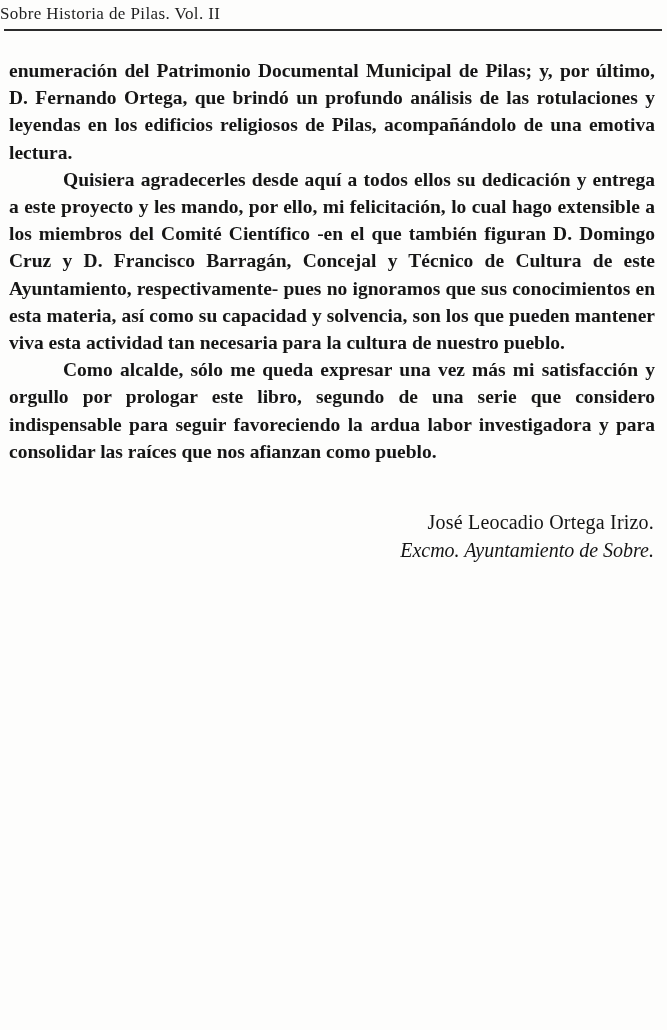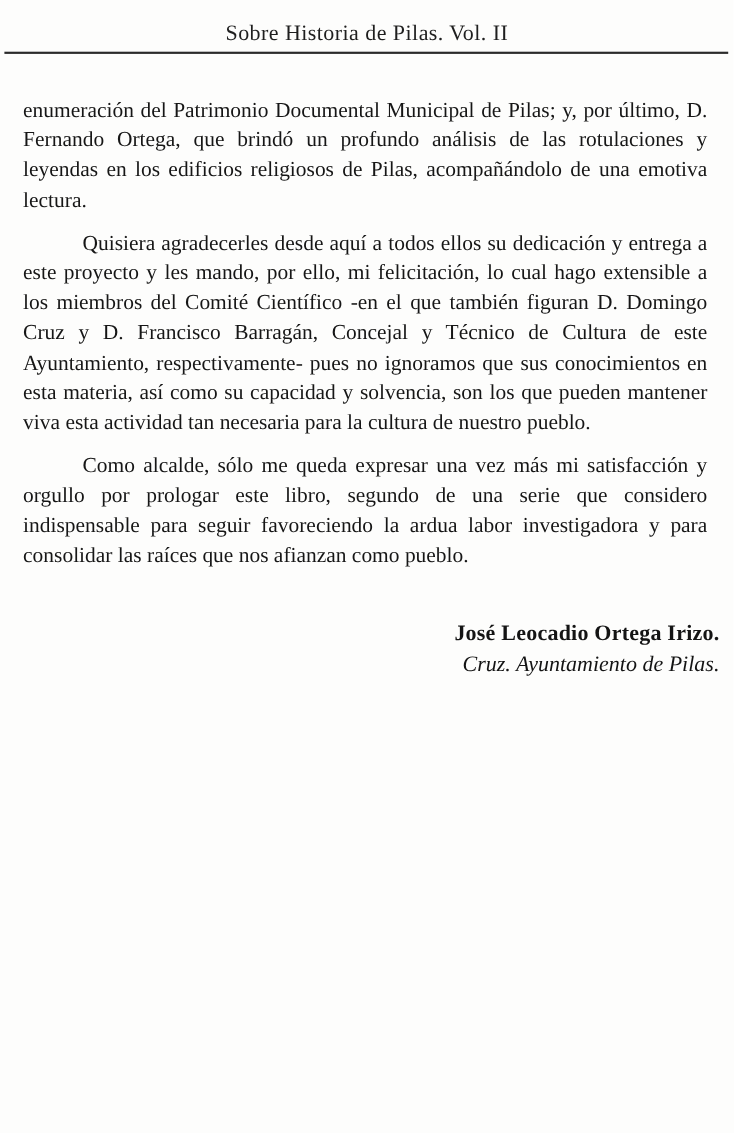--- a/index.html
+++ b/index.html
@@ -13,55 +13,55 @@
     width: 667px;
     height: 1030px;
     margin: 0 auto;
     background: #fdfdfc;
     color: #1c1c1c;
     font-family: "Liberation Serif", "DejaVu Serif", serif;
     box-sizing: border-box;
     overflow: hidden;
   }
   .running-header {
-    padding-top: 19px;
-    text-align: center;
-    font-size: 20px;
+    padding-top: 4px;
+    font-size: 17px;
     letter-spacing: 0.4px;
     color: #1f1f1f;
   }
   .header-rule {
     border: none;
     border-top: 2px solid #2b2b2b;
     margin: 5px 5px 0 4px;
     height: 0;
   }
   .body-text {
     padding: 26px 12px 0 9px;
     font-size: 19.5px;
     line-height: 27.2px;
     text-align: justify;
     color: #161616;
   }
   .body-text p {
-    margin: 12px;
+    margin: 0;
+    font-weight: bold;
   }
   .body-text p.indented {
     text-indent: 54px;
   }
   .signature-block {
     margin-top: 44px;
     padding-right: 13px;
     text-align: right;
     font-size: 20px;
     line-height: 27.5px;
     color: #141414;
   }
   .sig-name {
-    font-weight: bold;
+    font-weight: normal;
     letter-spacing: 0.2px;
   }
   .sig-title,
   .sig-org {
     font-style: italic;
   }
 </style>
 </head>
 <body>
 
@@ -72,16 +72,16 @@
   <hr class="header-rule">
 
   <div class="body-text">
     <p>enumeración del Patrimonio Documental Municipal de Pilas; y, por último, D. Fernando Ortega, que brindó un profundo análisis de las rotulaciones y leyendas en los edificios religiosos de Pilas, acompañándolo de una emotiva lectura.</p>
     <p class="indented">Quisiera agradecerles desde aquí a todos ellos su dedicación y entrega a este proyecto y les mando, por ello, mi felicitación, lo cual hago extensible a los miembros del Comité Científico -en el que también figuran D. Domingo Cruz y D. Francisco Barragán, Concejal y Técnico de Cultura de este Ayuntamiento, respectivamente- pues no ignoramos que sus conocimientos en esta materia, así como su capacidad y solvencia, son los que pueden mantener viva esta actividad tan necesaria para la cultura de nuestro pueblo.</p>
     <p class="indented">Como alcalde, sólo me queda expresar una vez más mi satisfacción y orgullo por prologar este libro, segundo de una serie que considero indispensable para seguir favoreciendo la ardua labor investigadora y para consolidar las raíces que nos afianzan como pueblo.</p>
   </div>
 
   <div class="signature-block">
     <div class="sig-name">José Leocadio Ortega Irizo.</div>
-    <div class="sig-org">Cruz. Ayuntamiento de Pilas.</div>
+    <div class="sig-org">Excmo. Ayuntamiento de Sobre.</div>
   </div>
 
 </div>
 
 </body></html>

